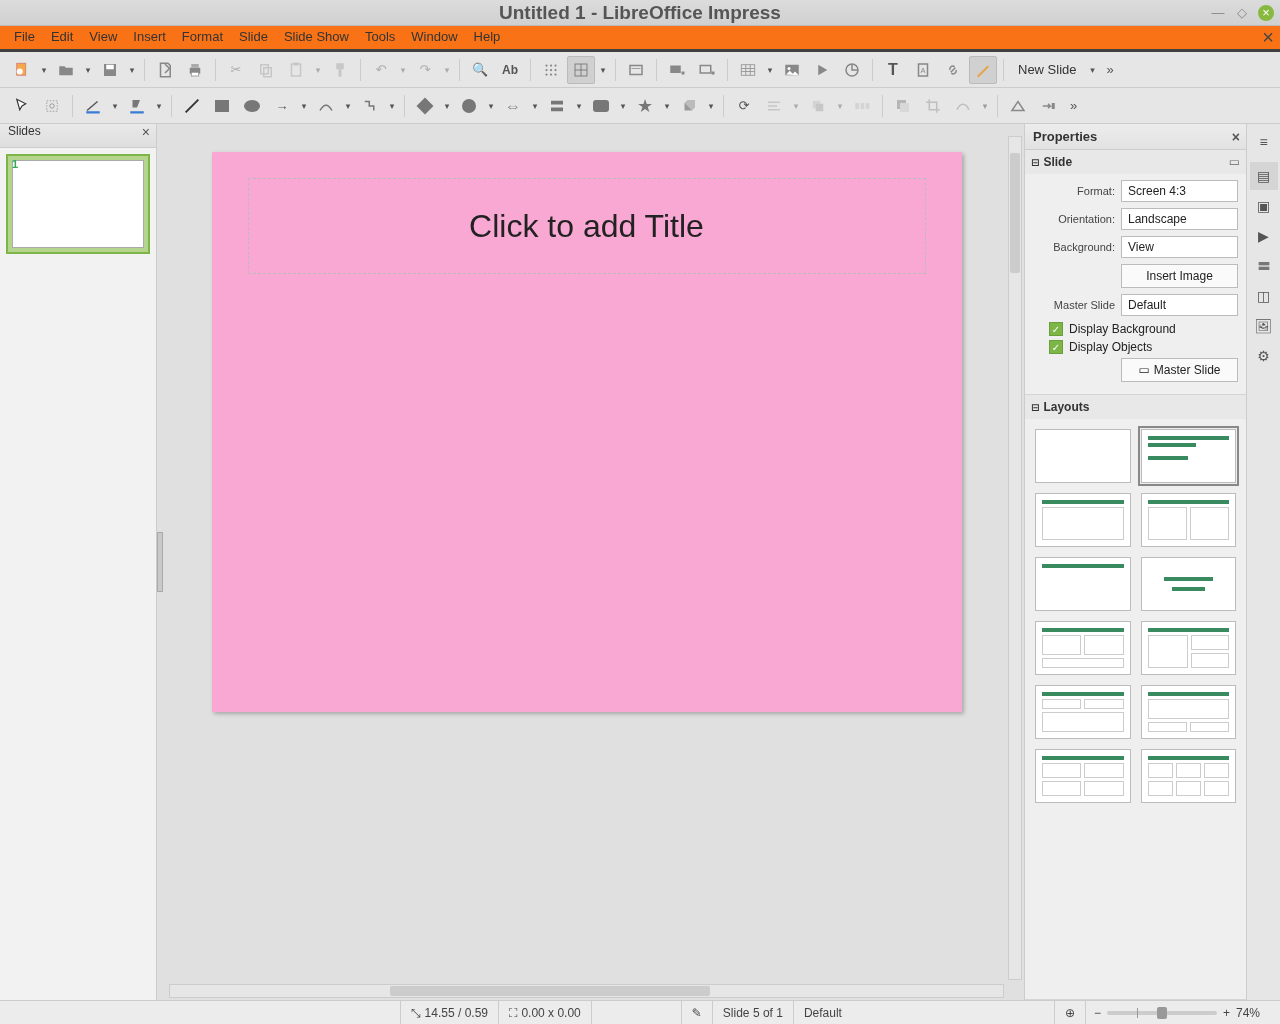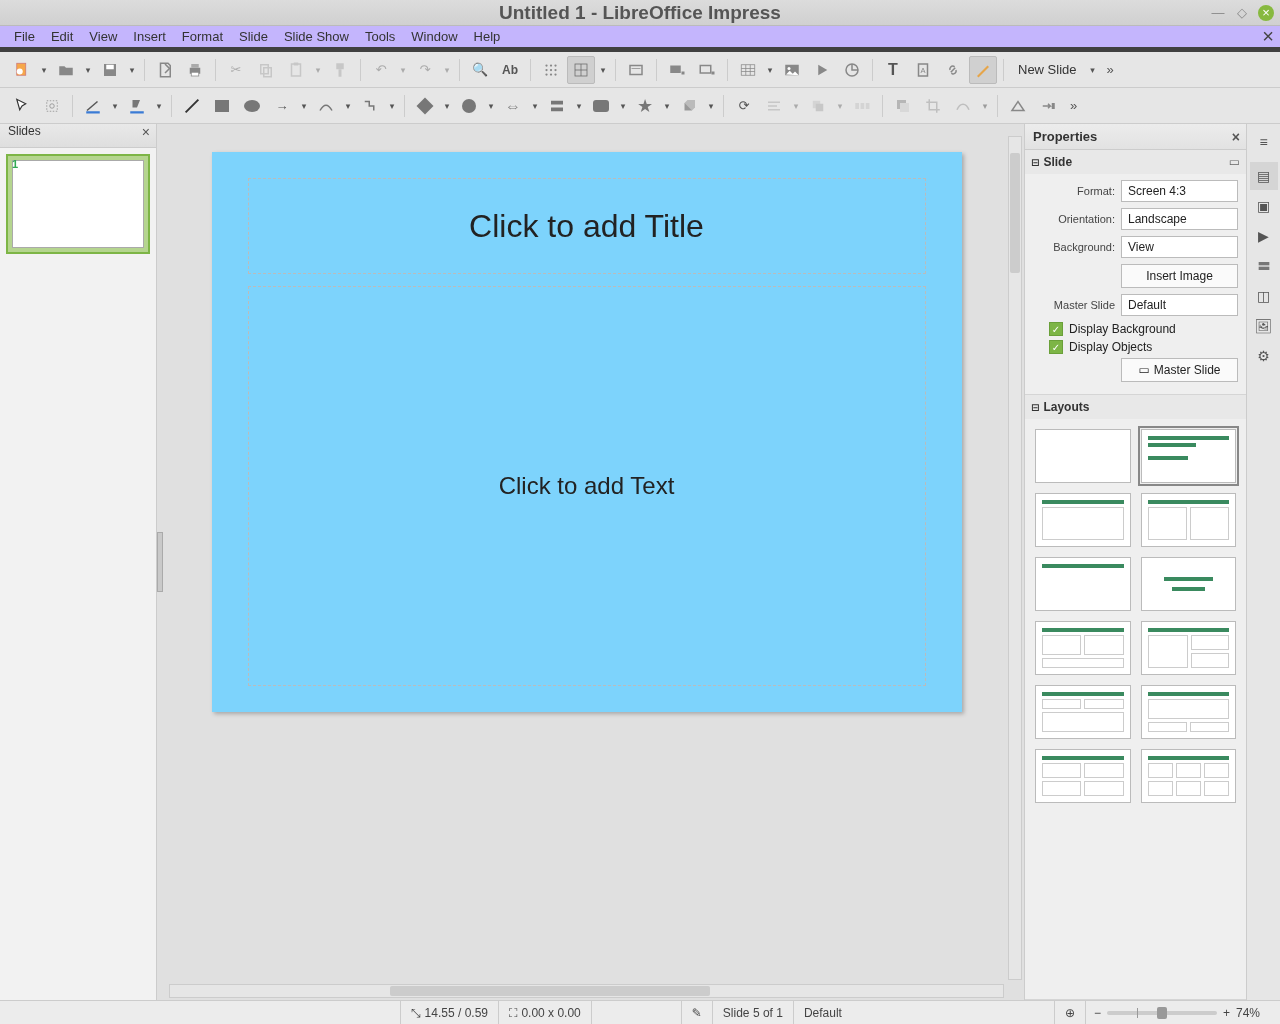--- a/index.html
+++ b/index.html
@@ -6,21 +6,21 @@
 body { width: 1280px; height: 1024px; background: #e8e8e8; overflow: hidden; font-size: 13px; color: #222; }
 
 
 .titlebar { height: 26px; background: linear-gradient(#dcdcdc,#d0d0d0); display:flex; align-items:center; justify-content:center; position:relative; border-bottom:1px solid #bbb; }
 .titlebar .title { color:#555; font-size:19px; font-weight:bold; }
 .titlebar .winctl { position:absolute; right:6px; display:flex; gap:8px; }
 .winctl span { width:16px; height:16px; display:inline-flex; align-items:center; justify-content:center; color:#888; font-size:13px; cursor:pointer; }
 .winctl .close { background:#87b93f; color:#fff; border-radius:8px; }
 
 
-.menubar { height: 26px; background:#c4b5fd; display:flex; align-items:center; padding:0 6px; border-bottom:5px solid #404040; position:relative;}
+.menubar { height: 26px; background:#f97316; display:flex; align-items:flex-start; padding:0 6px; border-bottom:3px solid #404040; position:relative;}
 .menubar .menu { padding:3px 8px; font-size:13px; color:#333; }
 .menubar .docclose { position:absolute; right:6px; font-size:20px; color:#444; cursor:pointer; }
 
 
 .toolbar { background:#e6e6e6; display:flex; align-items:center; padding:2px 8px; gap:2px; border-bottom:1px solid #ccc; }
 .toolbar.row1 { height: 36px; }
 .toolbar.row2 { height: 36px; }
 .tb { width:28px; height:28px; display:inline-flex; align-items:center; justify-content:center; color:#555; border-radius:2px; }
 .tb svg { width:18px; height:18px; }
 .tb.drop { width:12px; font-size:9px; }
@@ -37,21 +37,21 @@
 .panelhdr { height:24px; background:linear-gradient(#e9e9e9,#dedede); border-bottom:1px solid #ccc; display:flex; align-items:flex-start; padding:0 8px; font-size:12px; color:#333; position:relative;}
 .panelhdr .pclose { position:absolute; right:6px; font-size:14px; color:#555; cursor:pointer;}
 .thumbwrap { padding:6px; }
 .thumb { border:2px solid #7db546; background:#b5d58f; padding:4px; position:relative; }
 .thumb .num { position:absolute; top:2px; left:4px; font-size:11px; color:#3a5; font-weight:bold; }
 .thumb .mini { background:#fff; border:1px solid #aaa; height:88px; }
 
 
 .canvasarea { flex:1; background:#e0e0e0; position:relative; overflow:hidden; }
 .canvasinner { position:absolute; left:12px; top:12px; right:20px; bottom:20px; overflow:auto; }
-.slide { width:750px; height:560px; background:#7dd3fc; margin:16px auto; box-shadow:2px 2px 4px rgba(0,0,0,0.25); position:relative; }
+.slide { width:750px; height:560px; background:#f9a8d4; margin:16px auto; box-shadow:2px 2px 4px rgba(0,0,0,0.25); position:relative; }
 .ph { position:absolute; border:1px dashed #bbb; display:flex; align-items:center; justify-content:center; color:#222; }
 .ph.title { left:36px; top:26px; right:36px; height:96px; font-size:32px; }
 .ph.content { left:36px; top:134px; right:36px; bottom:26px; font-size:24px; }
 .vsbar { position:absolute; right:2px; top:12px; width:14px; bottom:20px; background:#e6e6e6; border:1px solid #ccc;}
 .vsbar .vthumb { position:absolute; top:16px; left:1px; right:1px; height:120px; background:#ccc; border-radius:2px;}
 .hsbar { position:absolute; left:12px; right:20px; bottom:2px; height:14px; background:#e6e6e6; border:1px solid #ccc;}
 .hsbar .hthumb { position:absolute; left:220px; top:1px; bottom:1px; width:320px; background:#ccc; border-radius:2px;}
 
 
 .grip { position:absolute; background:#c9c9c9; width:6px; height:60px; border:1px solid #aaa;}
@@ -448,21 +448,20 @@
         <div class="mini"></div>
       </div>
     </div>
   </div>
 
   <div class="canvasarea">
     <div class="grip left"></div>
     <div class="canvasinner">
       <div class="slide">
         <div class="ph title">Click to add Title</div>
-        <div class="ph content">Click to add Text</div>
       </div>
     </div>
     <div class="vsbar">
         <div class="vthumb"></div>
       </div>
     <div class="hsbar">
         <div class="hthumb"></div>
       </div>
 
   </div>

